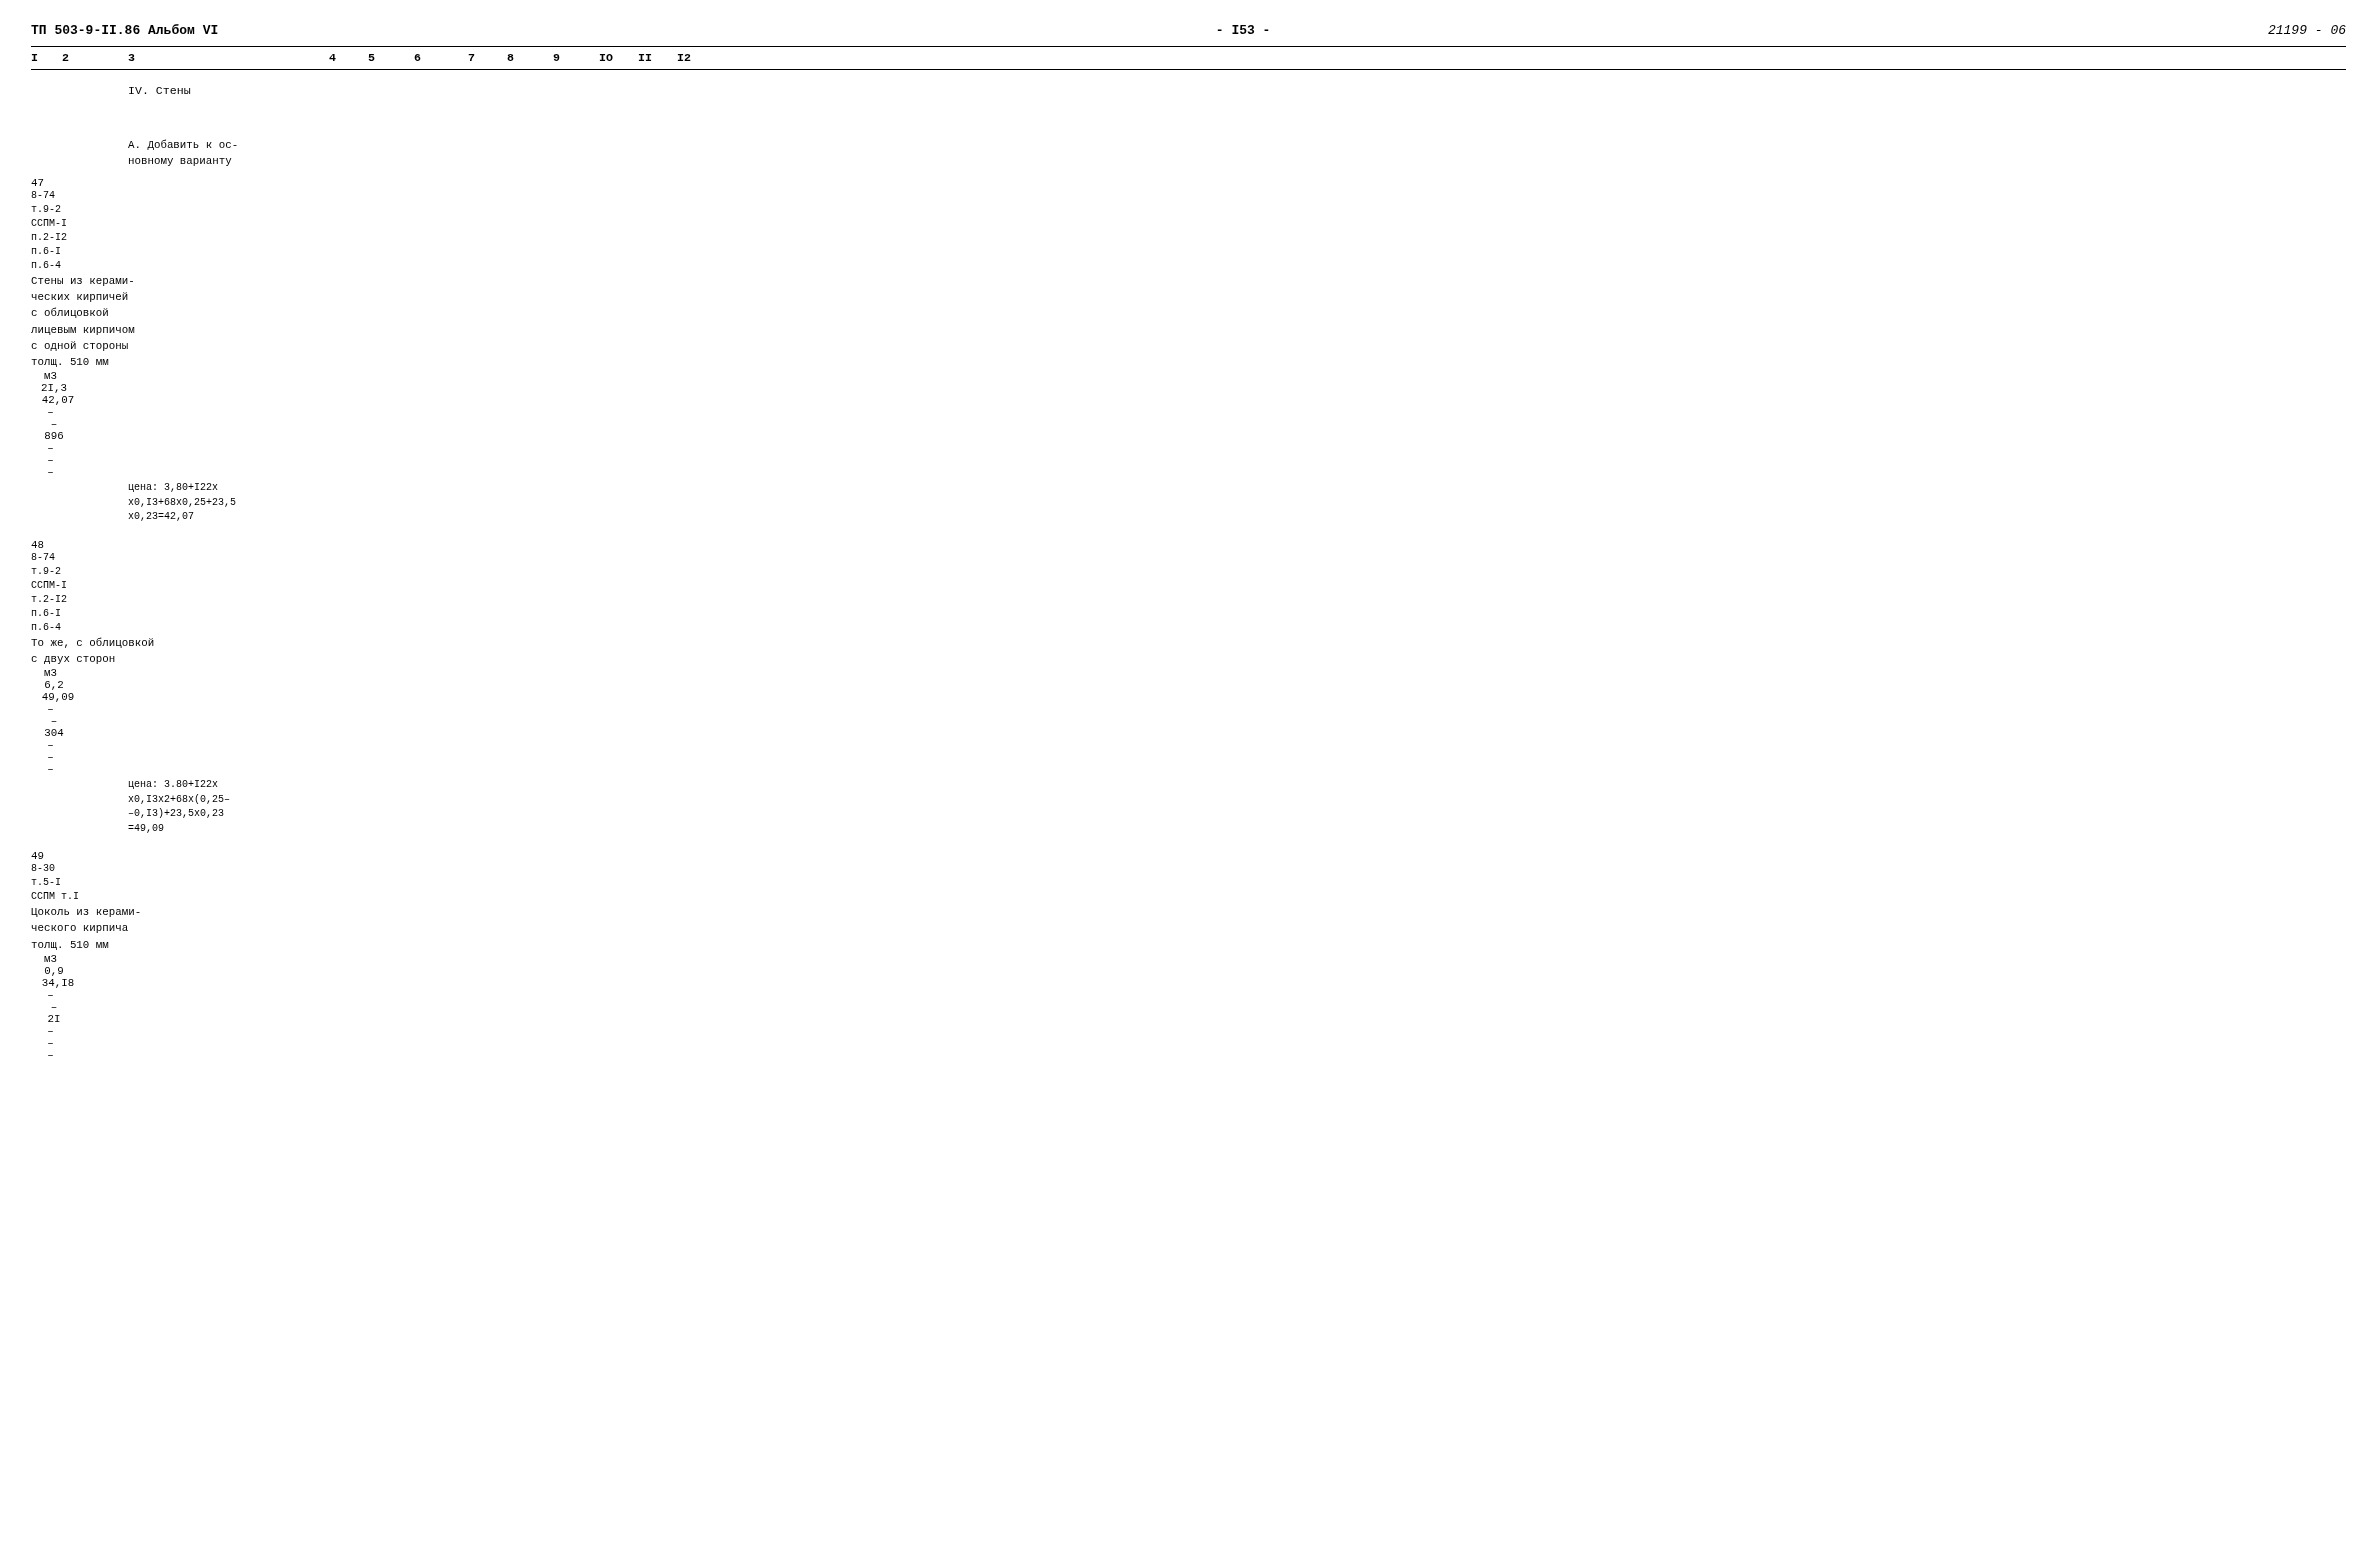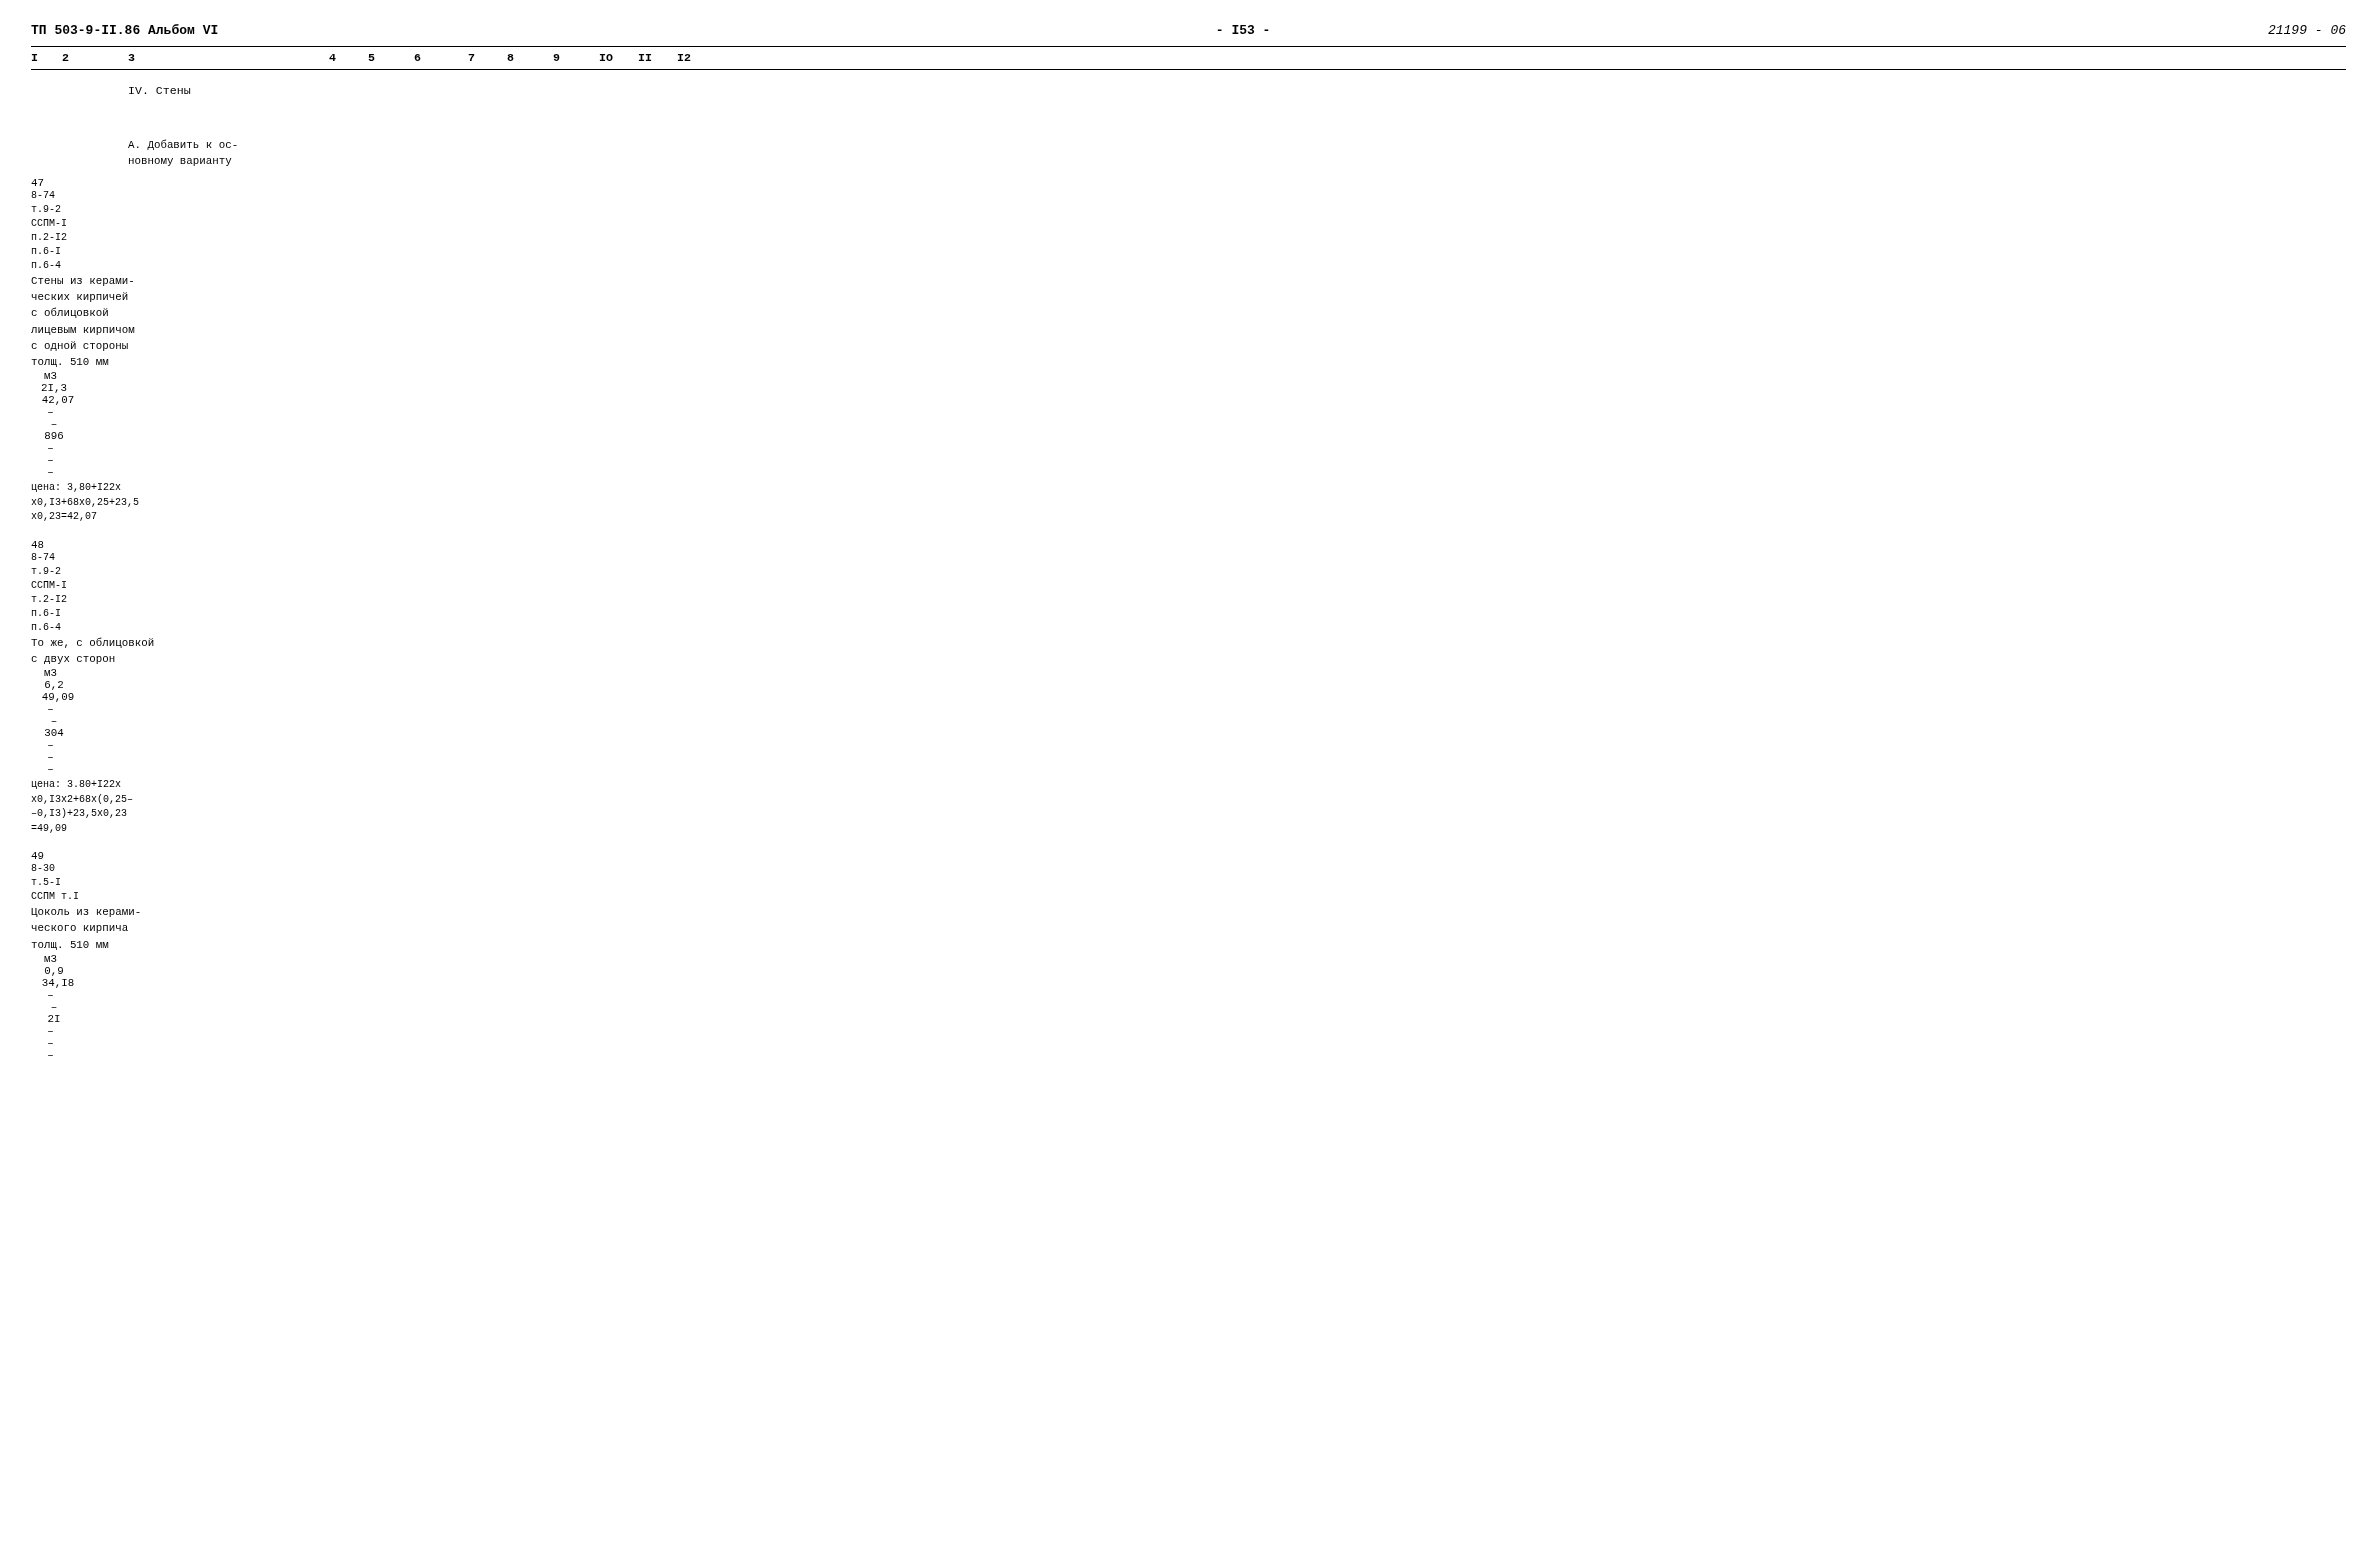--- a/index.html
+++ b/index.html
@@ -93,21 +93,20 @@
     }
 
     .data-row .col-3 {
       font-size: 10.8px;
       line-height: 1.5;
     }
 
     .price-note {
       display: flex;
       margin-bottom: 12.4px;
-      flex-direction: column;
     }
 
     .price-note .col-3 {
       font-size: 10px;
       line-height: 1.45;
     }
 
     .value-cell {
       font-size: 10.8px;
       text-align: center;

